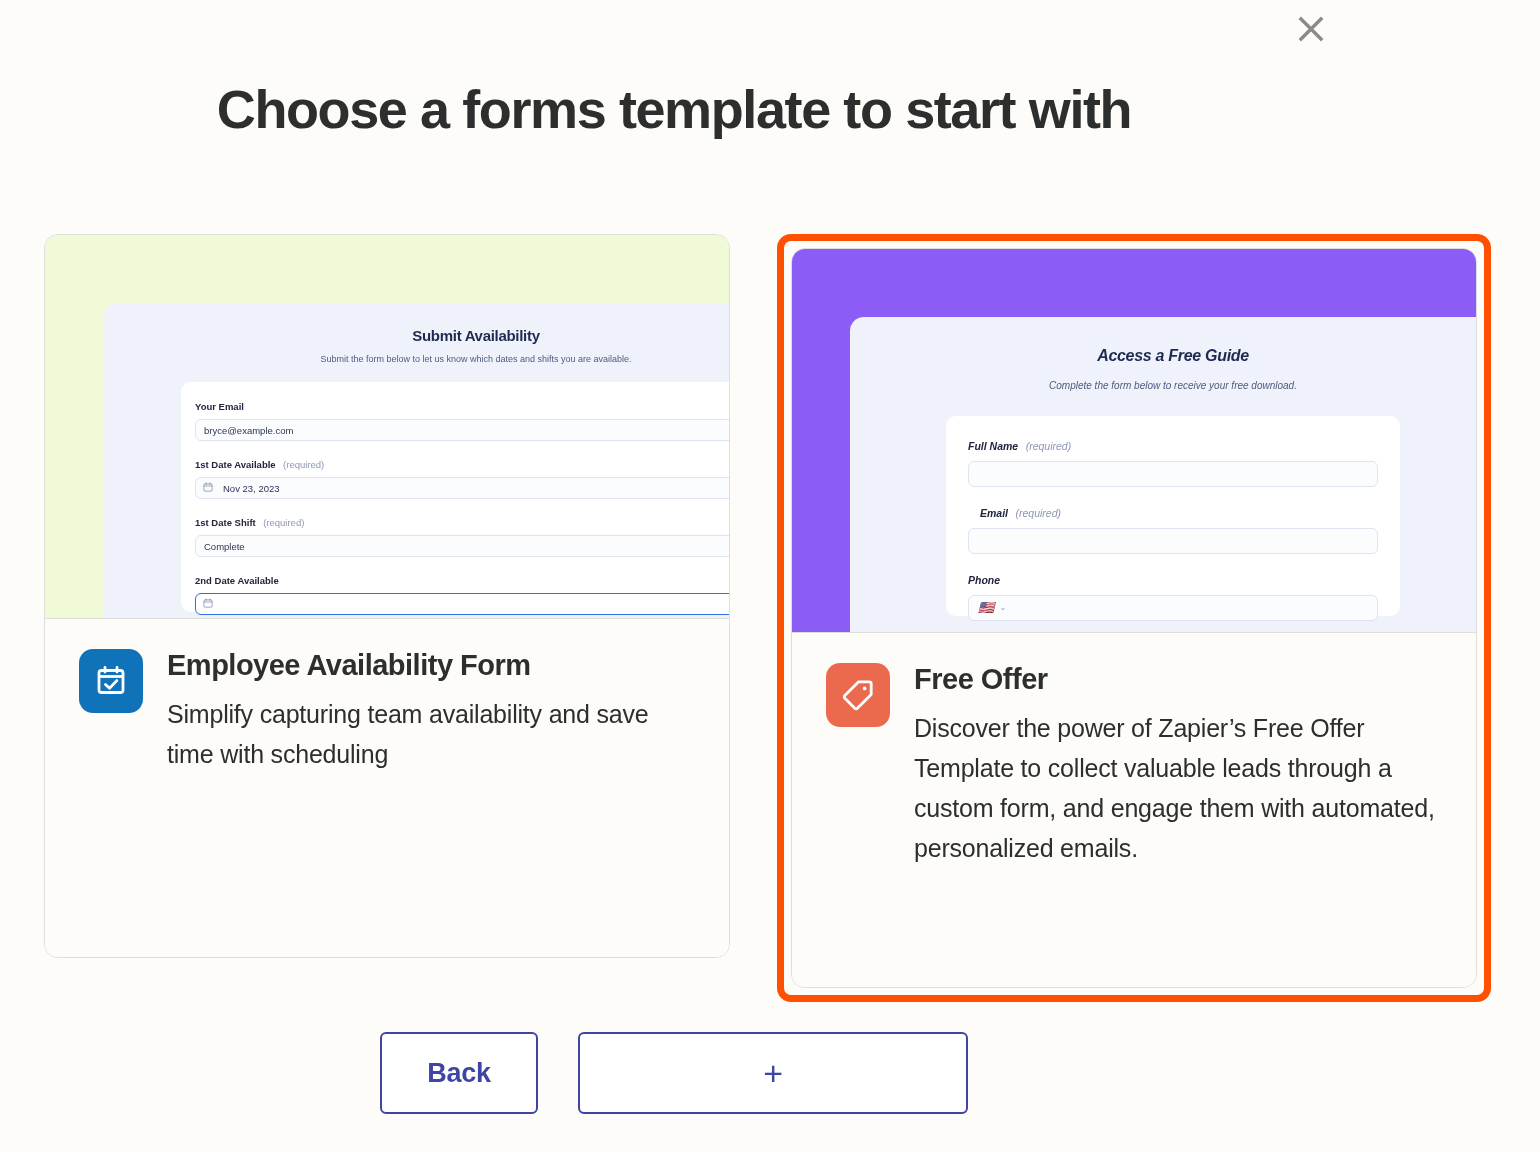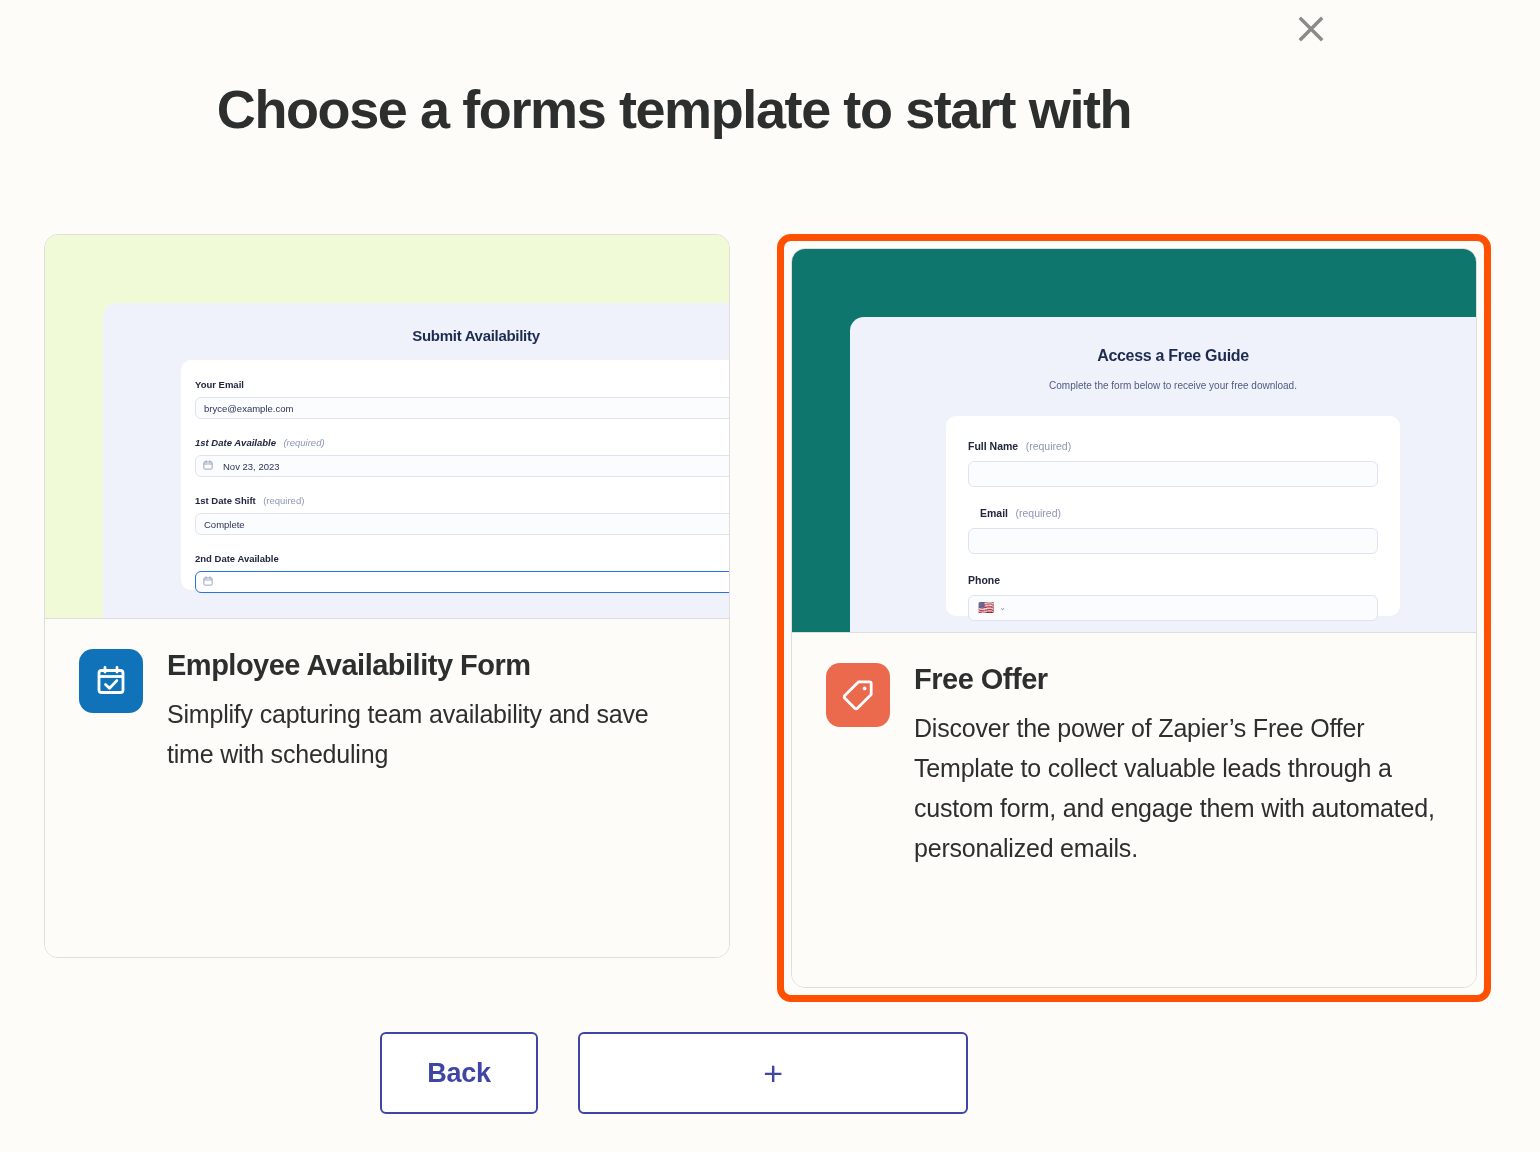--- a/index.html
+++ b/index.html
@@ -88,21 +88,21 @@
 
   
   .preview {
     position: relative;
     height: 384px;
     overflow: hidden;
     flex: none;
     border-bottom: 1px solid #DEDEDC;
   }
   .preview-bg-green { background: #F1FAD7; }
-  .preview-bg-teal  { background: #0f766e; }
+  .preview-bg-teal  { background: #8b5cf6; font-style: italic; }
 
   .preview-panel {
     position: absolute;
     background: #F0F2FB;
     border-top-left-radius: 14px;
     border-top-right-radius: 14px;
     overflow: hidden;
   }
   .panel-a { left: 58px; right: -120px; top: 68px; bottom: 0; }
   .panel-b { left: 58px; right: -20px; top: 68px; bottom: 0; }
@@ -230,31 +230,32 @@
   <div class="cards-row">
 
     <div class="card-wrap">
       <div class="card card-plain">
 
         <div class="preview preview-bg-green">
           <div class="preview-panel panel-a">
 
             <div class="mini-title" style="font-size:15px;margin-top:24px;">Submit Availability</div>
 
+            <div class="mini-sub" style="font-size:9px;margin:9px 78px 0 78px;">Submit the form below to let us know which dates and shifts you are available.</div>
 
             <div class="form-sheet" style="margin:16px 78px 0 78px;padding:14px 14px 0 14px;height:230px;">
 
               <div style="margin-bottom:5px;">
                 <span class="fld-label">Your Email</span>
               </div>
               <div class="fld-box" style="height:22px;padding:0 8px;margin-bottom:13px;">
                 <span>bryce@example.com</span>
               </div>
 
-              <div style="margin-bottom:5px;font-style:italic;">
+              <div style="margin-bottom:5px;">
                 <span class="fld-label">1st Date Available</span>
                 <span class="fld-req">(required)</span>
               </div>
               <div class="fld-box" style="height:22px;padding:0 7px;margin-bottom:13px;justify-content:space-between;">
                 <span style="display:flex;align-items:center;gap:10px;">
                   <span>
                     <svg width="10" height="10" viewBox="0 0 14 14" aria-hidden="true">
                       <rect x="1.2" y="2.6" width="11.6" height="10.2" rx="1.6" fill="none" stroke="#8E97B4" stroke-width="1.2"></rect>
                       <path d="M1.2 5.6 H12.8" stroke="#8E97B4" stroke-width="1.2"></path>
                       <path d="M4.3 1.2 V3.6 M9.7 1.2 V3.6" stroke="#8E97B4" stroke-width="1.2" stroke-linecap="round"></path>

